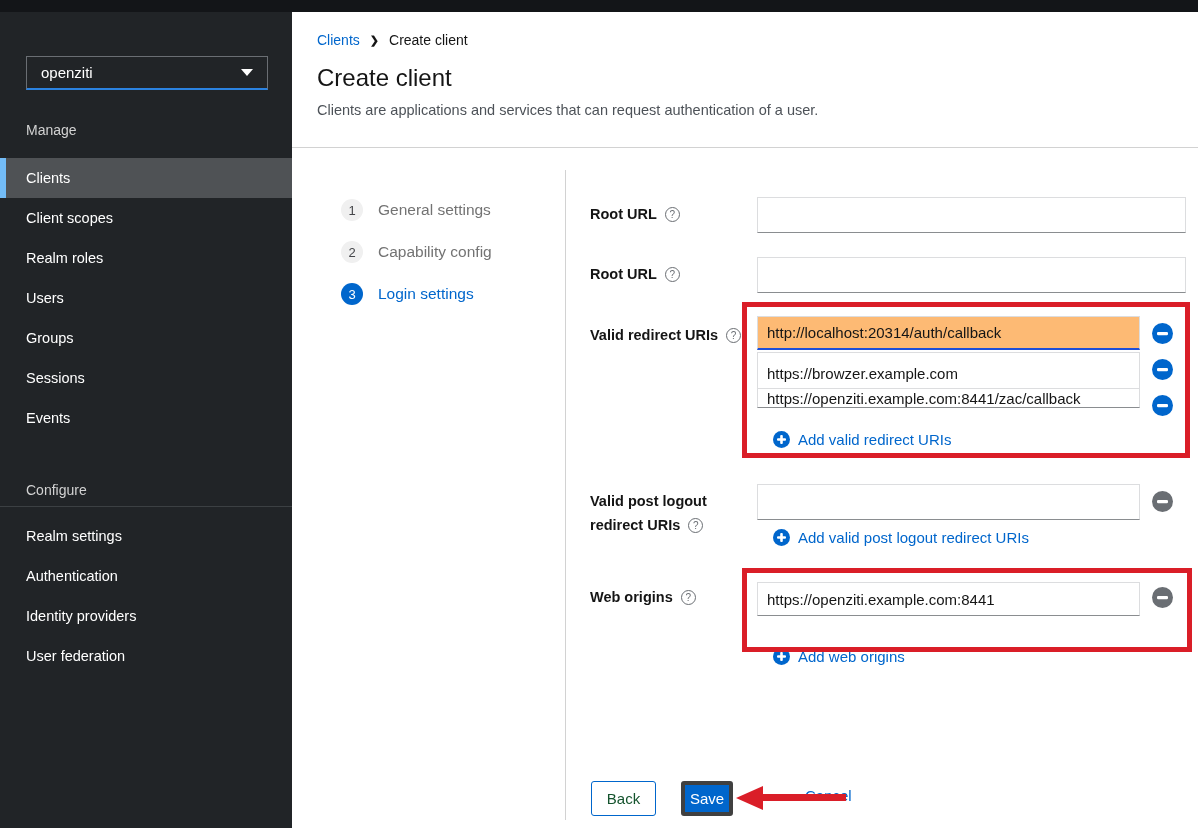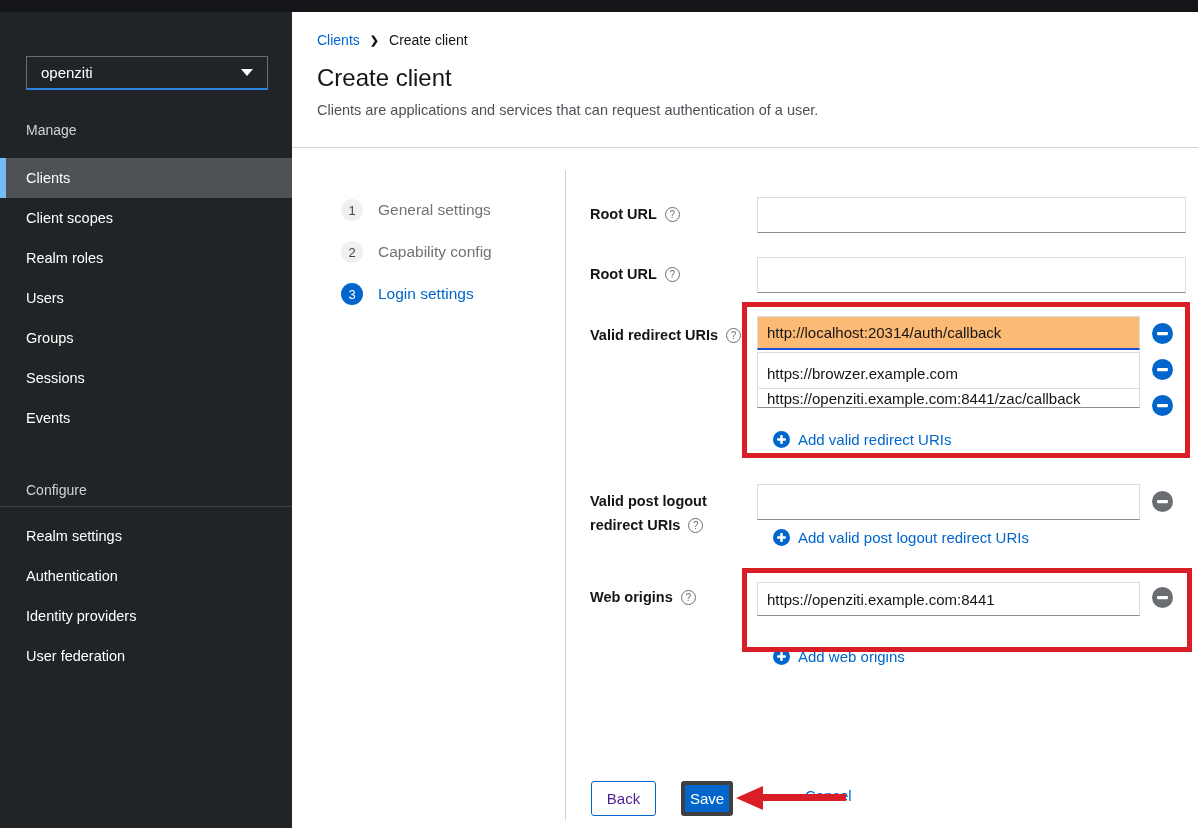--- a/index.html
+++ b/index.html
@@ -53,21 +53,21 @@
     font-family:"Liberation Sans", sans-serif; outline:none; }
   .txt-input.focused { background:#fdba74; border-bottom:2px solid #1d4ed8; }
   .icon-btn { position:absolute; width:21px; height:21px; border:none; background:transparent; padding:0; cursor:pointer; }
   .add-link { position:absolute; display:flex; align-items:center; gap:8px; color:#0066cc;
     font-size:15px; cursor:pointer; text-decoration:none; }
   .red-rect { position:absolute; border:5px solid #da1e28; pointer-events:none; }
 
   
   .btn { position:absolute; height:35px; border-radius:3px; font-size:15px; cursor:pointer;
     font-family:"Liberation Sans", sans-serif; }
-  #back-btn { left:299px; top:769px; width:65px; background:#fff; border:1px solid #0066cc; color:#4c1d95; }
+  #back-btn { left:299px; top:769px; width:65px; background:#fff; border:1px solid #0066cc; color:#14532d; }
   #save-btn { left:389px; top:769px; width:52px; background:#0066cc; border:4px solid #404040; color:#fff; }
   #cancel-link { position:absolute; left:513px; top:775px; font-size:15px; color:#0066cc; cursor:pointer; text-decoration:none; }
 
   
   #anno-arrow { position:absolute; left:444px; top:774px; width:110px; height:24px; z-index:5; pointer-events:none; }
   #anno-arrow .head { position:absolute; left:0; top:0; width:0; height:0;
     border-top:12px solid transparent; border-bottom:12px solid transparent; border-right:27px solid #da1e28; }
   #anno-arrow .shaft { position:absolute; left:25px; top:8px; width:85px; height:7px; background:#da1e28; }
 </style>
 </head>

